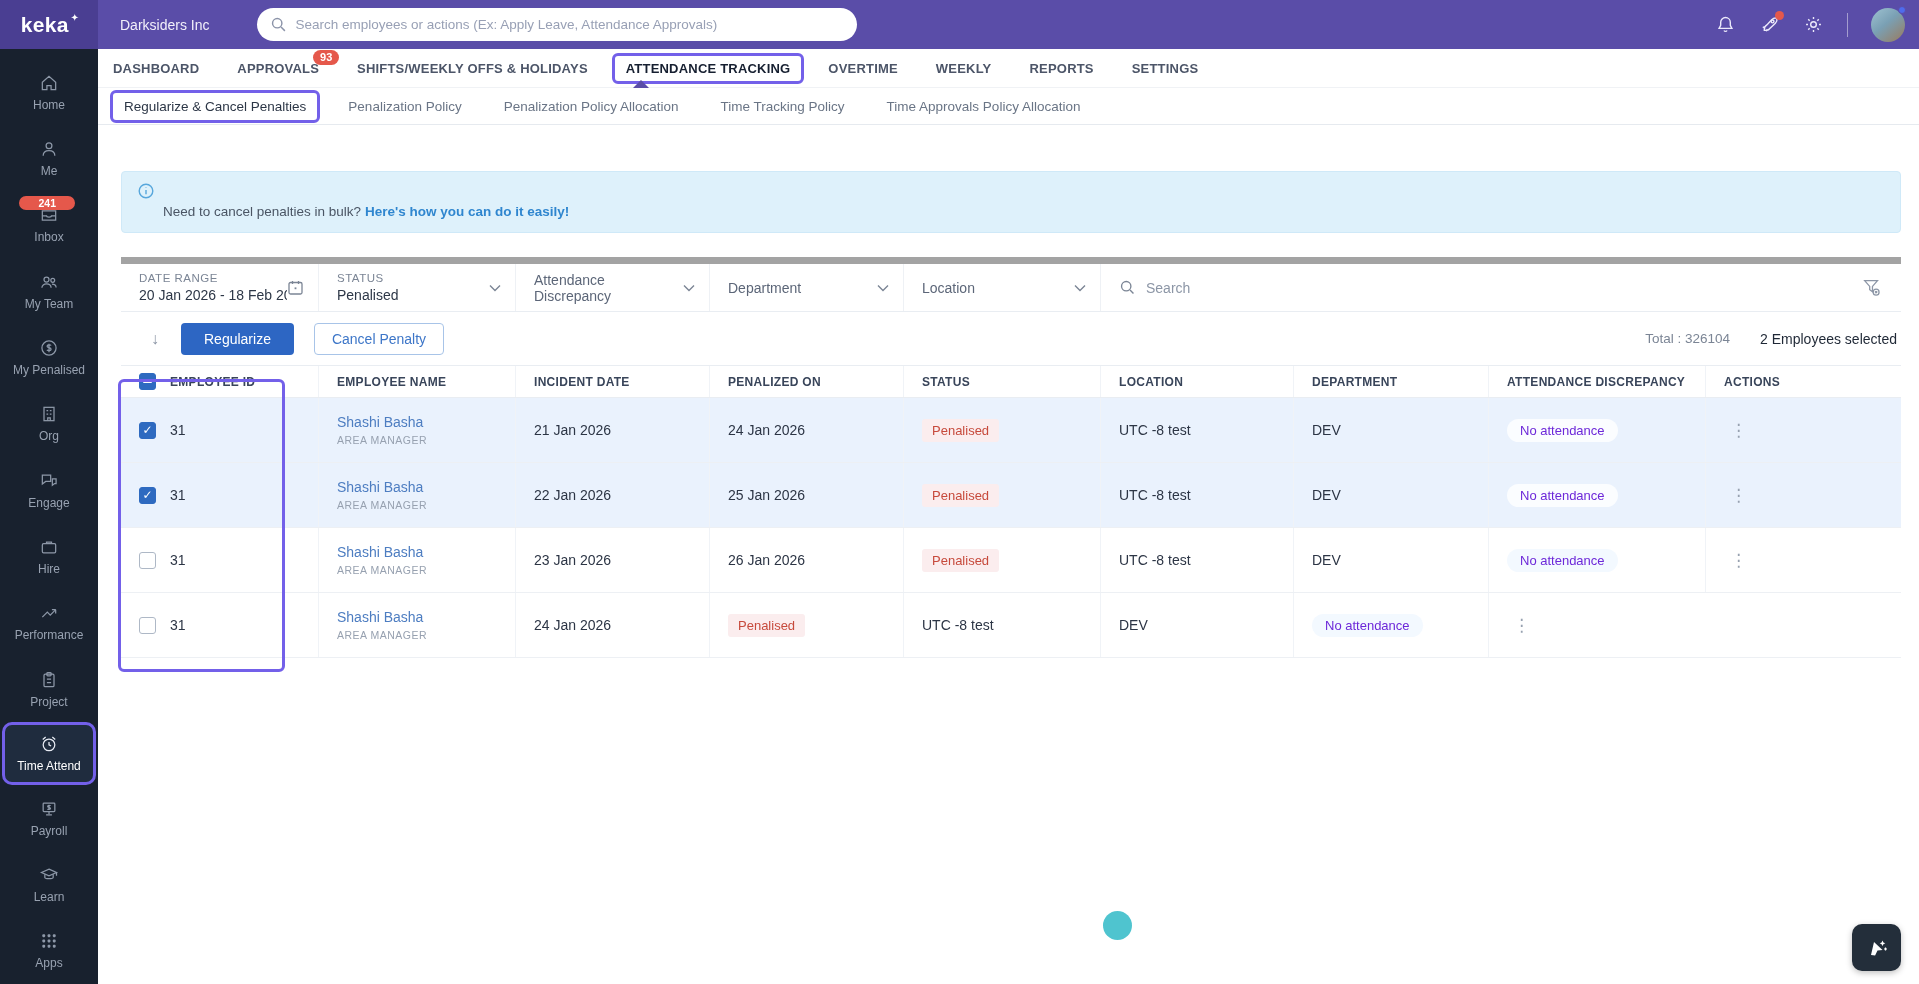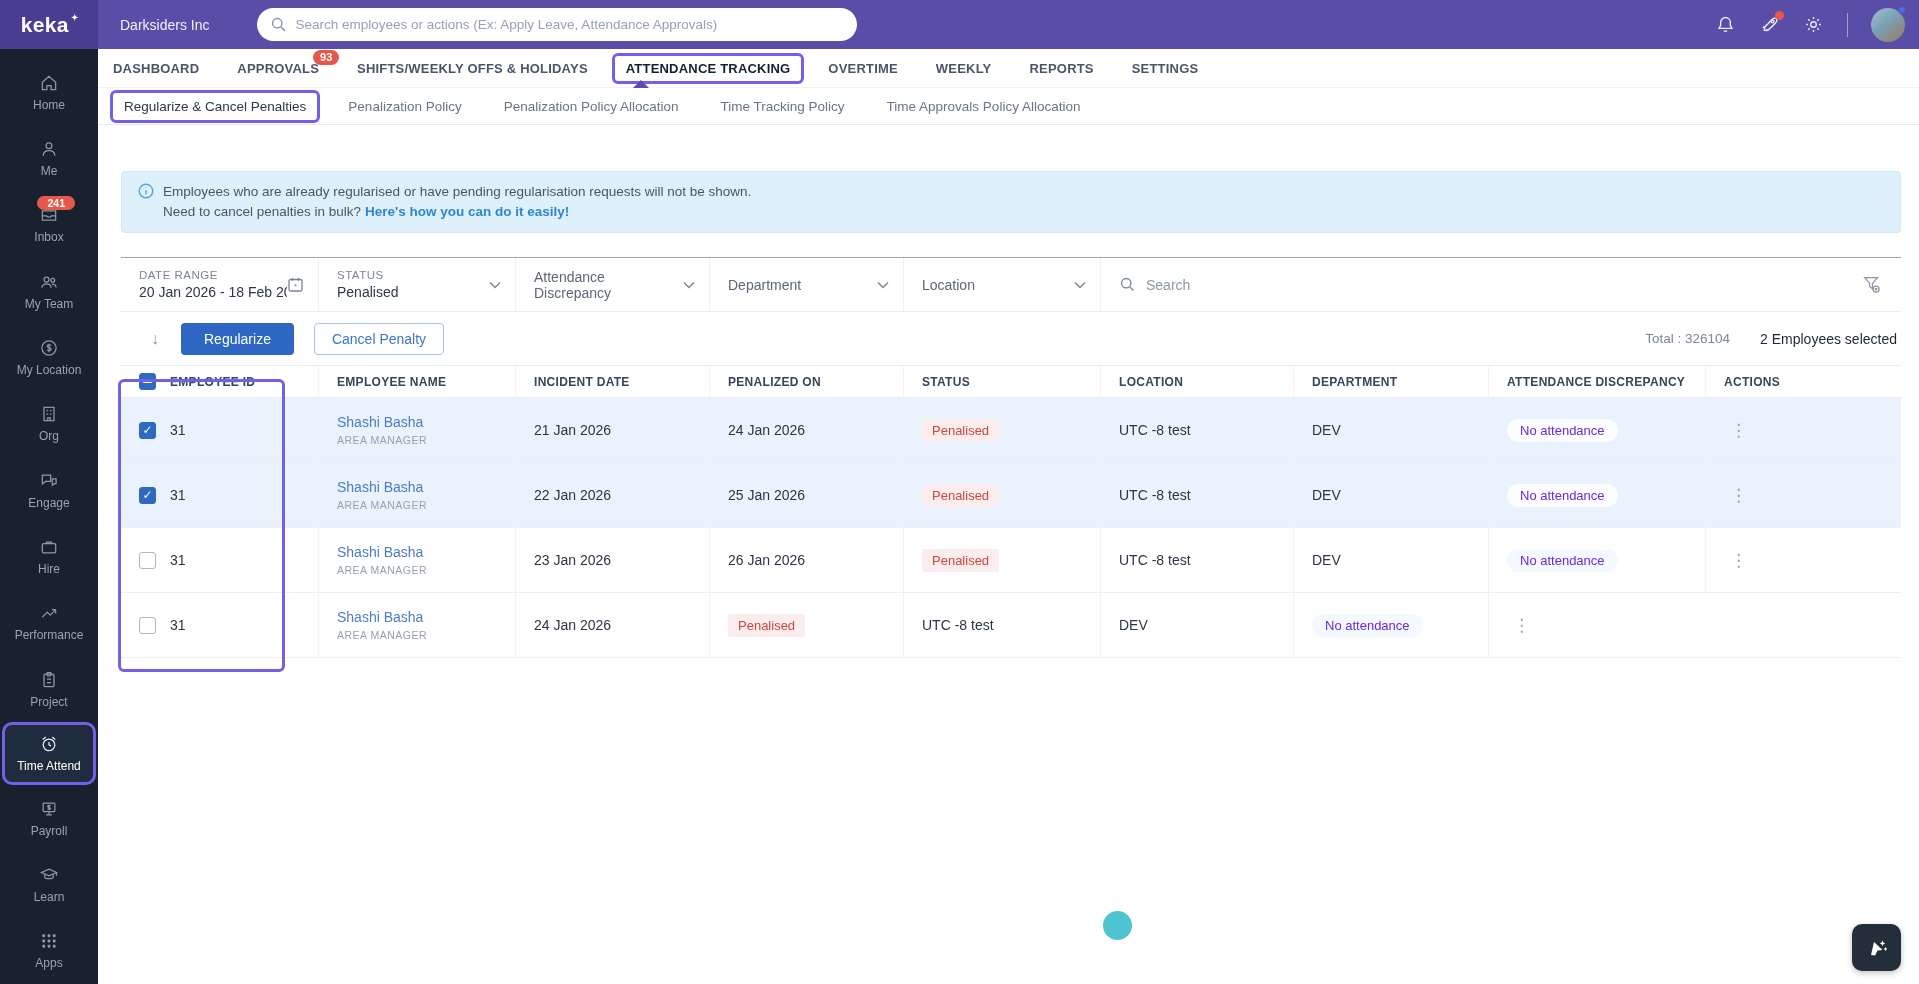--- a/index.html
+++ b/index.html
@@ -32,21 +32,21 @@
 
   
   .sidebar { position:absolute; top:49px; left:0; width:98px; height:935px;
     background:#18212e; display:flex; flex-direction:column; align-items:center;
     padding-top:10px; z-index:40; }
   .side-item { width:98px; height:67px; display:flex; flex-direction:column;
     align-items:center; justify-content:center; gap:5px; cursor:pointer; position:relative; }
   .side-icon { width:20px; height:20px; color:#8d98a8; position:relative; }
   .side-label { font-size:12px; color:#98a2b1; white-space:nowrap; }
   .side-badge { position:absolute; top:-9px; right:-16px; background:#e5584b; color:#fff;
-    font-size:10.5px; font-weight:700; padding:1px 10px; border-radius:9px; }
+    font-size:10.5px; font-weight:700; padding:1px 19px; border-radius:9px; }
   .side-item.active { background:#1f2c3e; border:3px solid #7360e9; border-radius:10px;
     width:94px; height:63px; }
   .side-item.active .side-label { color:#fff; }
   .side-item.active .side-icon { color:#e8ecf4; }
 
   
   .main { position:absolute; top:49px; left:98px; width:1821px; height:935px; background:#fff; }
 
   .navbar { height:39px; display:flex; align-items:center; padding-left:15px; gap:38px;
     position:relative; border-bottom:1px solid #f0f2f5; }
@@ -74,21 +74,21 @@
   .banner { margin-top:46px; height:62px; background:#def1fb; border:1px solid #cfe9f8;
     border-radius:4px; padding:11px 16px; font-size:13.5px; color:#4a5564; }
   .banner-row1 { display:flex; align-items:center; gap:9px; }
   .banner-row2 { margin-left:25px; margin-top:5px; }
   .info-icon { width:16px; height:16px; color:#57a7dc; flex:0 0 16px; }
   .banner-link { color:#2f86cf; font-weight:700; cursor:pointer; }
 
   
   .filter-bar { margin-top:24px; height:55px; display:grid;
     grid-template-columns:197px 197px 194px 194px 197px 1fr;
-    border-top:1px solid #a3a3a3; border-bottom:1px solid #e9edf2; background:#fff; }
+    border-top:7px solid #a3a3a3; border-bottom:1px solid #e9edf2; background:#fff; }
   .fcell { display:flex; align-items:center; padding:0 14px 0 18px; position:relative; }
   .fcell + .fcell { border-left:1px solid #eef1f5; }
   .fcell-stack { display:flex; flex-direction:column; gap:3px; min-width:0; flex:1; }
   .flabel { font-size:11.5px; letter-spacing:.5px; color:#7b8595; }
   .fvalue { font-size:14px; color:#2d3747; white-space:nowrap; overflow:hidden; }
   .fplaceholder { font-size:14px; color:#5c6678; flex:1; }
   .fcell-icon { width:17px; height:17px; color:#7b8595; flex:0 0 17px; }
   .chev { width:12px; height:8px; color:#7b8595; flex:0 0 12px; }
   .fsearch-cell { display:flex; align-items:center; gap:10px; padding:0 18px; border-left:1px solid #eef1f5; }
   .fsearch-input { border:none; outline:none; flex:1; font-size:14px; color:#33405a; font-family:inherit; }
@@ -234,21 +234,21 @@
     <span class="side-label">My Team</span>
   </div>
 
   <div class="side-item">
     <span class="side-icon">
         <svg viewBox="0 0 24 24" fill="none" stroke="currentColor" stroke-width="1.5">
           <circle cx="12" cy="12" r="8.5"></circle>
           <path d="M12 7v10M14.5 9c-.5-1-4.8-1.4-4.8.8 0 2.4 4.8 1.2 4.8 3.6 0 2.2-4.3 1.9-5 .8"></path>
         </svg>
       </span>
-    <span class="side-label">My Location</span>
+    <span class="side-label">My Penalised</span>
   </div>
 
   <div class="side-item">
     <span class="side-icon">
         <svg viewBox="0 0 24 24" fill="none" stroke="currentColor" stroke-width="1.5">
           <rect x="6" y="4" width="12" height="16"></rect>
           <path d="M9 8h2M13 8h2M9 12h2M13 12h2M10.5 20v-3.5h3V20"></path>
         </svg>
       </span>
     <span class="side-label">Org</span>
@@ -375,21 +375,20 @@
 
     <div class="banner">
       <div class="banner-row1">
         <span class="info-icon">
           <svg viewBox="0 0 16 16" fill="none" stroke="currentColor" stroke-width="1.4">
               <circle cx="8" cy="8" r="6.8"></circle>
               <line x1="8" y1="7" x2="8" y2="11.3"></line>
               <line x1="8" y1="4.6" x2="8" y2="5"></line>
             </svg>
         </span>
-        <span>Employees who are already regularised or have pending regularisation requests will not be shown.</span>
       </div>
       <div class="banner-row2">
         <span>Need to cancel penalties in bulk?</span>
         <span class="banner-link">Here's how you can do it easily!</span>
       </div>
     </div>
 
     <div class="filter-bar">
       <div class="fcell">
         <div class="fcell-stack">

